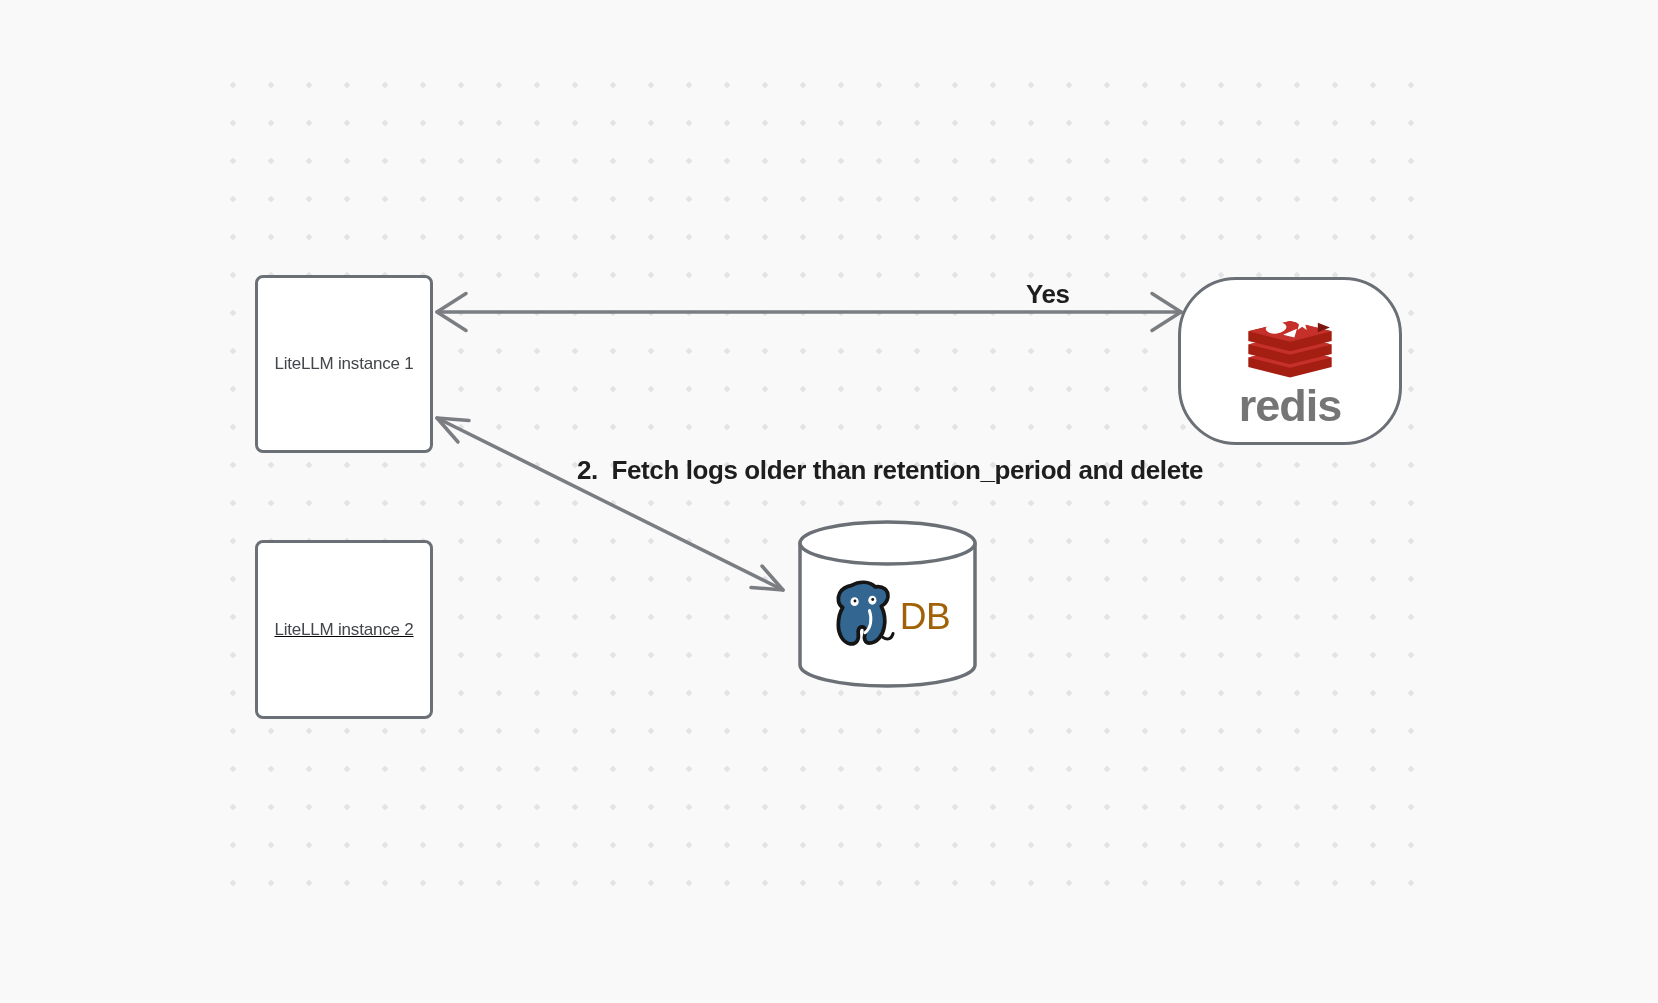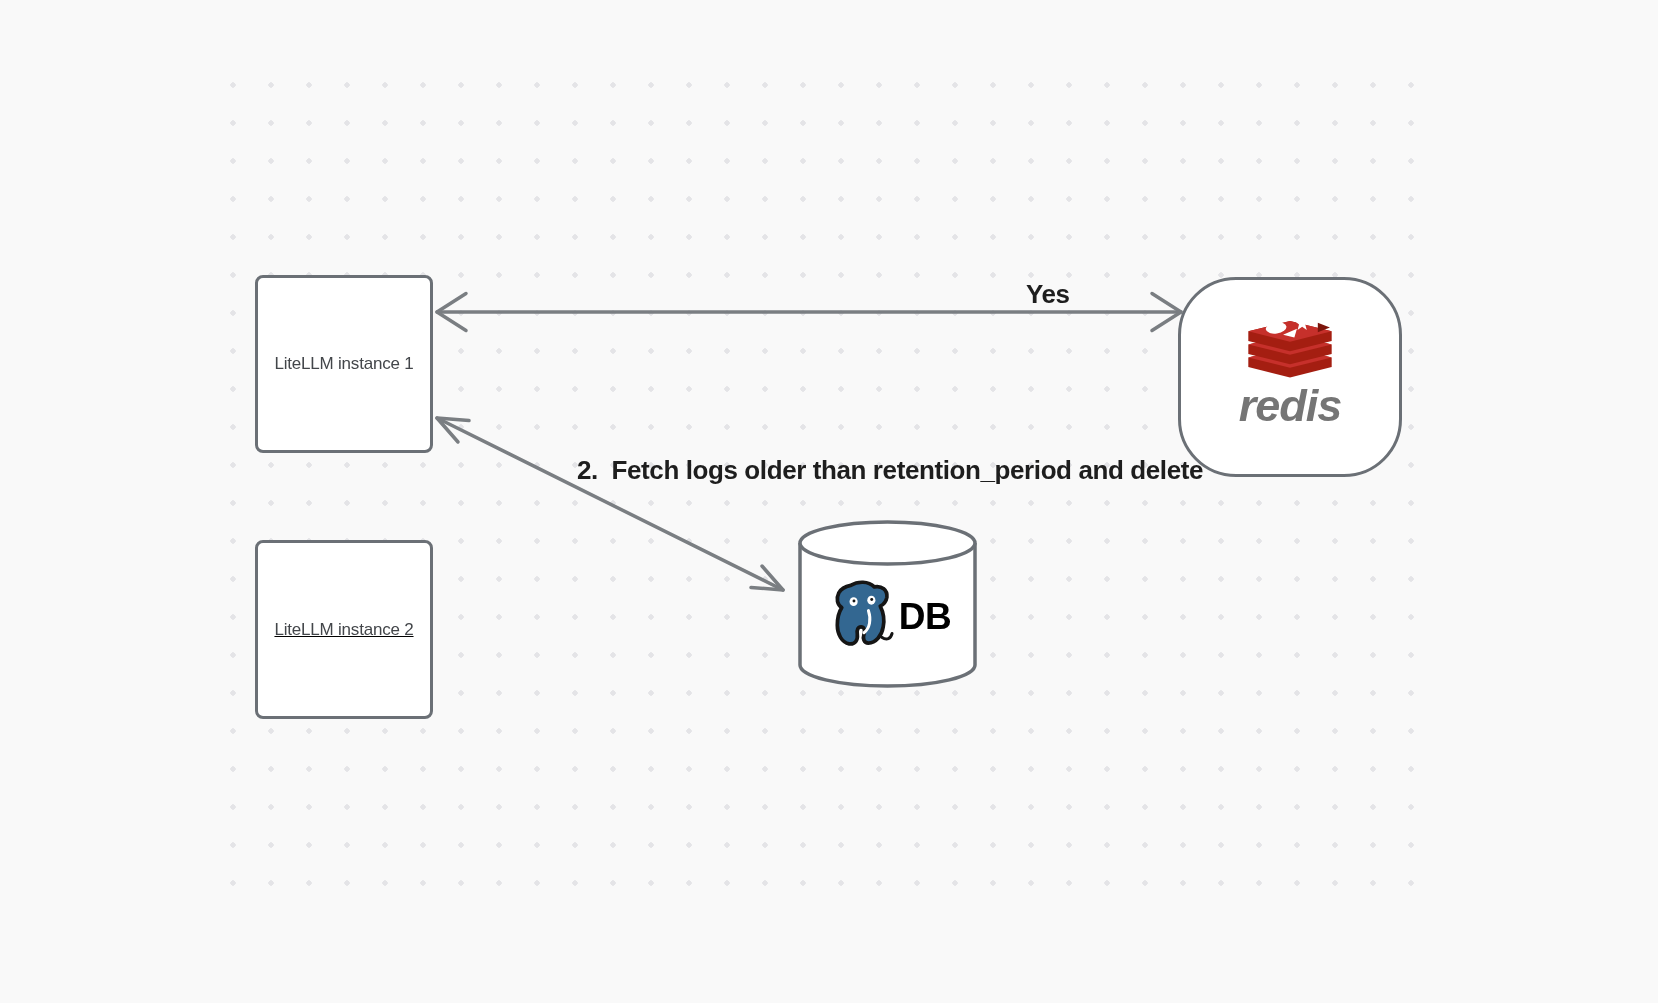--- a/index.html
+++ b/index.html
@@ -19,37 +19,37 @@
     border-radius:8px;display:flex;align-items:center;justify-content:center;
     box-sizing:border-box;z-index:2;
   }
   .node-label{
     font-size:17px;color:#43464a;letter-spacing:-.2px;text-align:center;
   }
   #node-litellm-1{left:255px;top:275px;width:178px;height:178px;}
   #node-litellm-2{left:255px;top:540px;width:178px;height:179px;text-decoration:underline;}
   #node-litellm-3{left:255px;top:755px;width:178px;height:179px;}
   #node-redis{
-    left:1178px;top:277px;width:224px;height:200px;border-radius:58px;
-    flex-direction:column;justify-content:flex-start;padding-top:34px;font-style:italic;
+    left:1178px;top:277px;width:224px;height:168px;border-radius:58px;
+    flex-direction:column;justify-content:flex-start;padding-top:34px;
   }
   .redis-wordmark{
     font-size:45px;font-weight:700;color:#757575;letter-spacing:-1px;
     line-height:40px;margin-top:2px;
   }
   #node-db{
     position:absolute;left:798px;top:520px;width:179px;height:168px;z-index:2;
   }
   #node-db .cyl-svg{position:absolute;left:0;top:0;}
   #node-db .db-content{
     position:absolute;left:0;top:58px;width:100%;display:flex;
     align-items:center;justify-content:center;gap:1px;
   }
   .db-label{
-    font-size:37px;font-weight:700;color:#000000;letter-spacing:-.5px;
+    font-size:37px;font-weight:400;color:#a16207;letter-spacing:-.5px;
   }
   .edge-layer{position:absolute;left:0;top:0;z-index:3;}
   .edge-label{
     position:absolute;font-size:26px;font-weight:700;color:#1e1e1e;
     letter-spacing:-.4px;white-space:pre;z-index:4;line-height:28px;
   }
   #edge1-label{left:497px;top:280px;}
   #edge1-response{left:1026px;top:280px;}
   #edge2-label{left:577px;top:456px;}
 </style>

